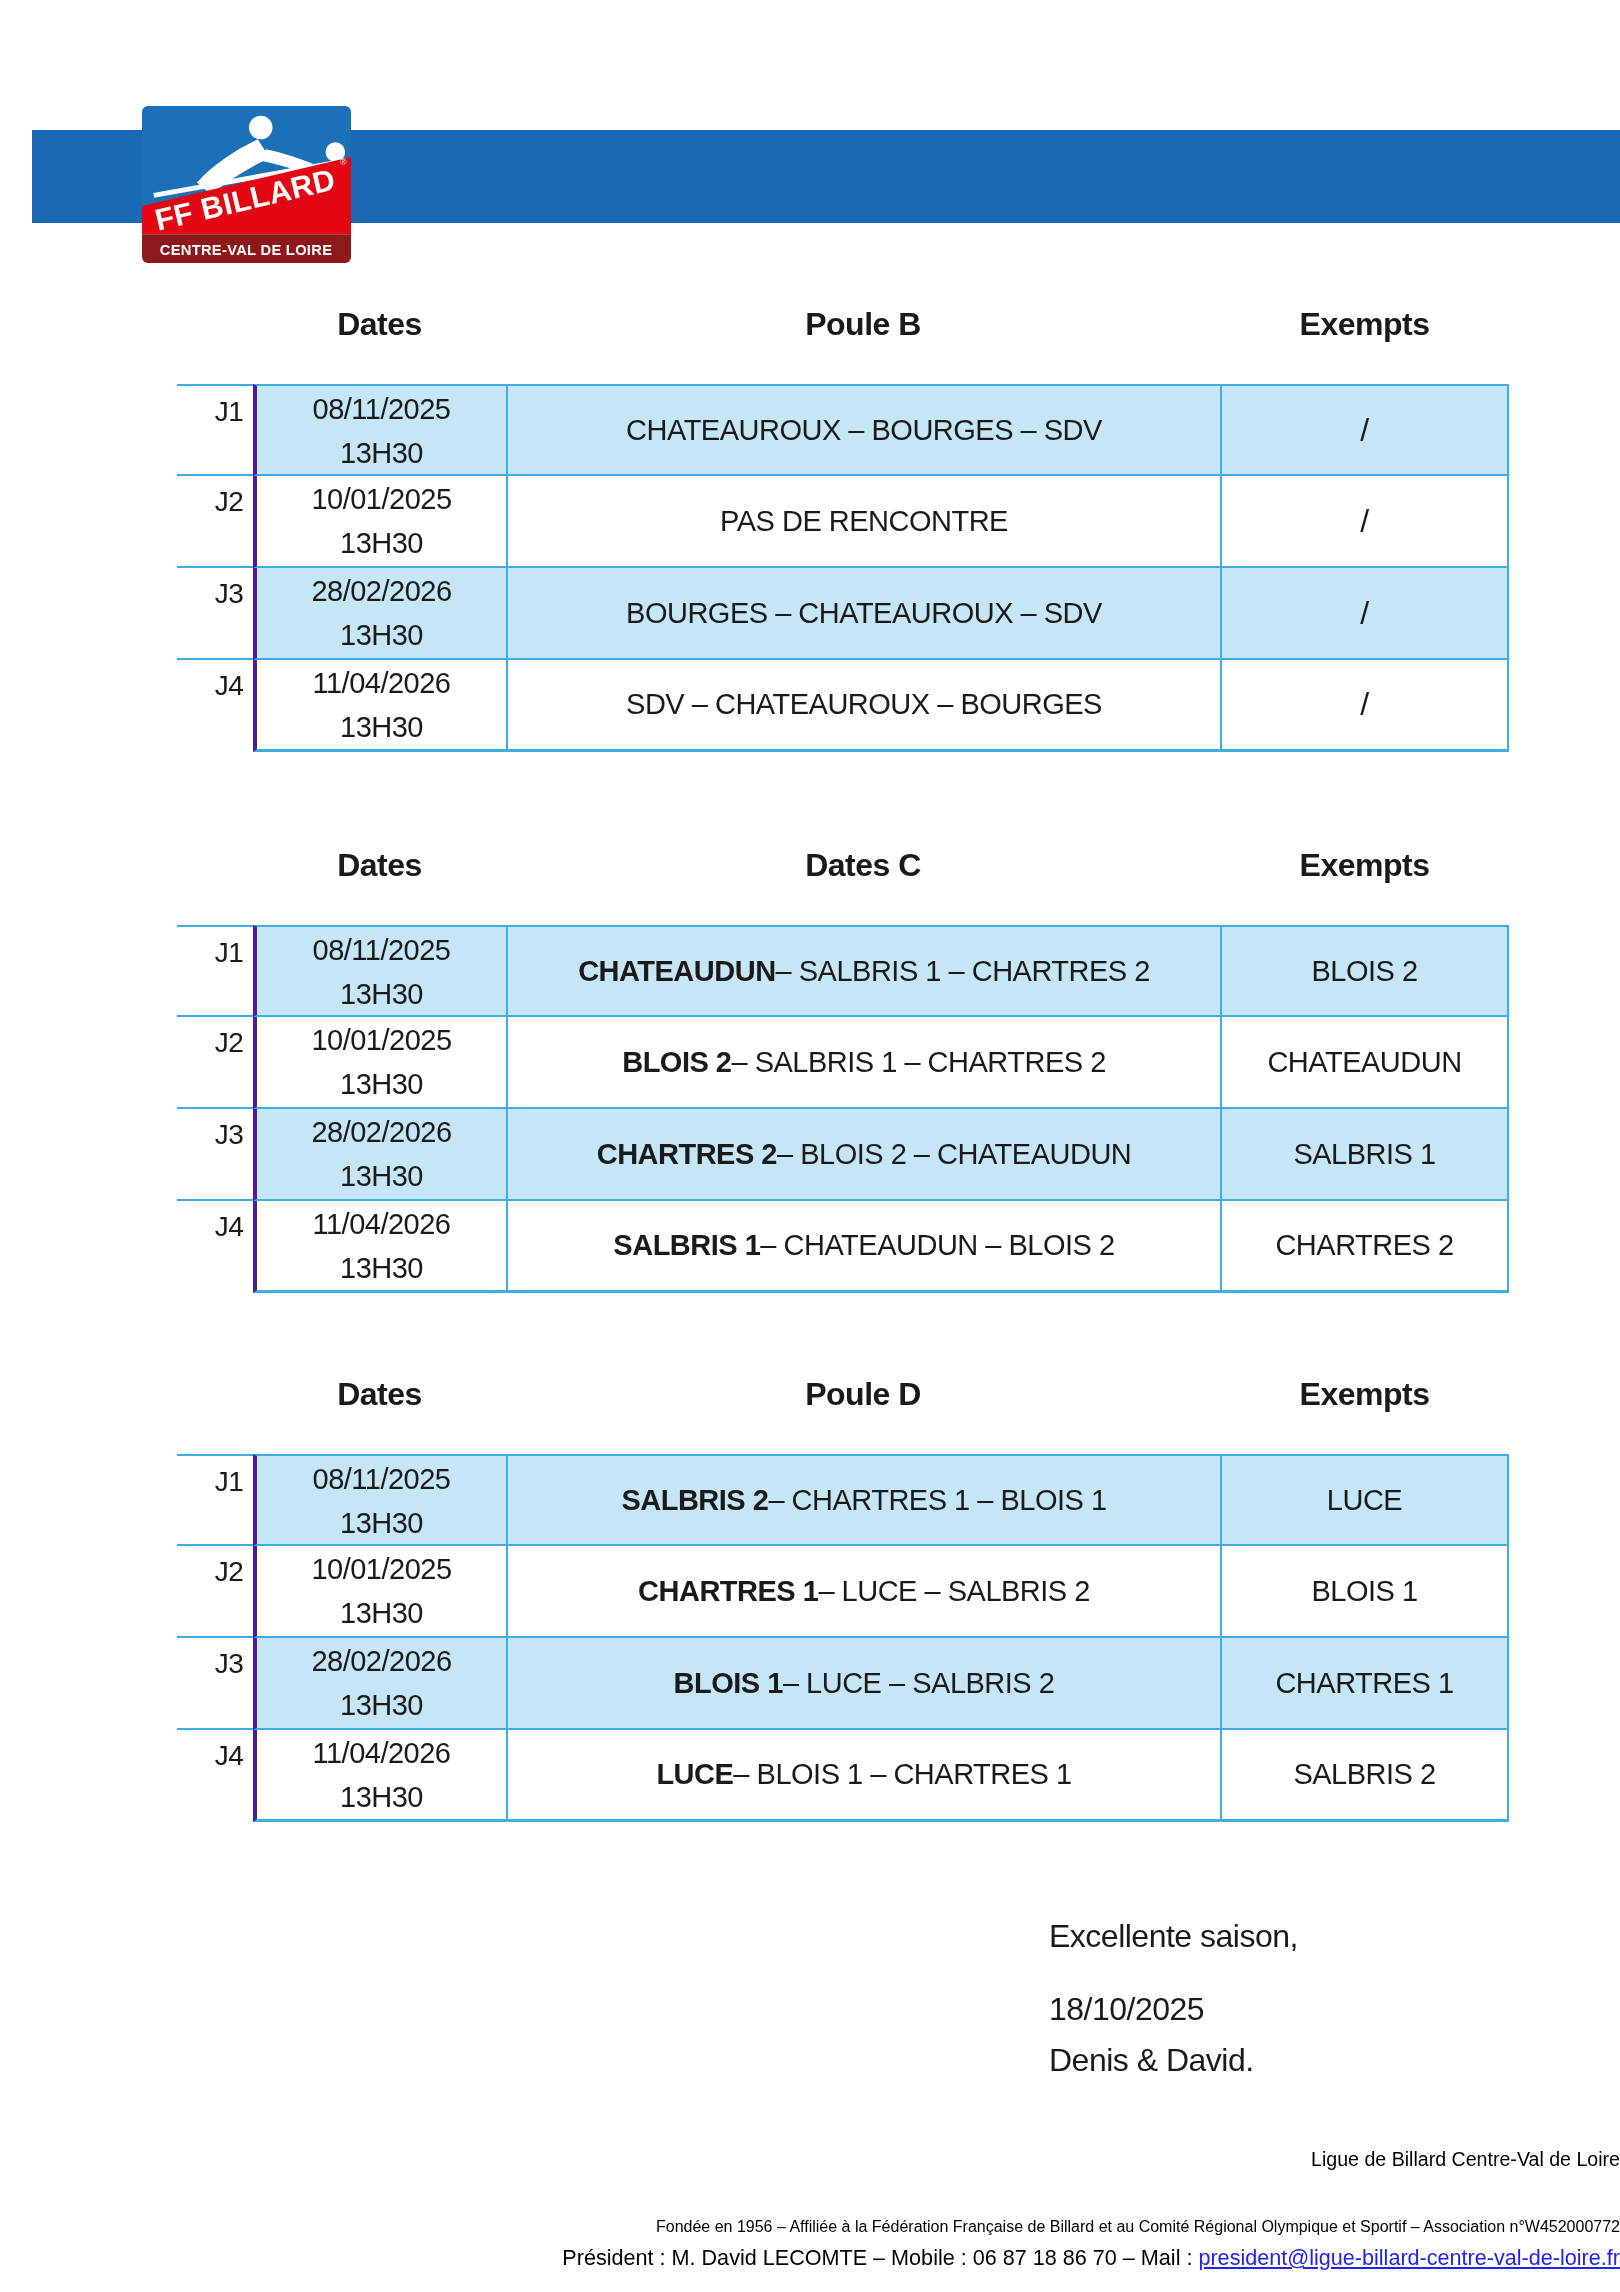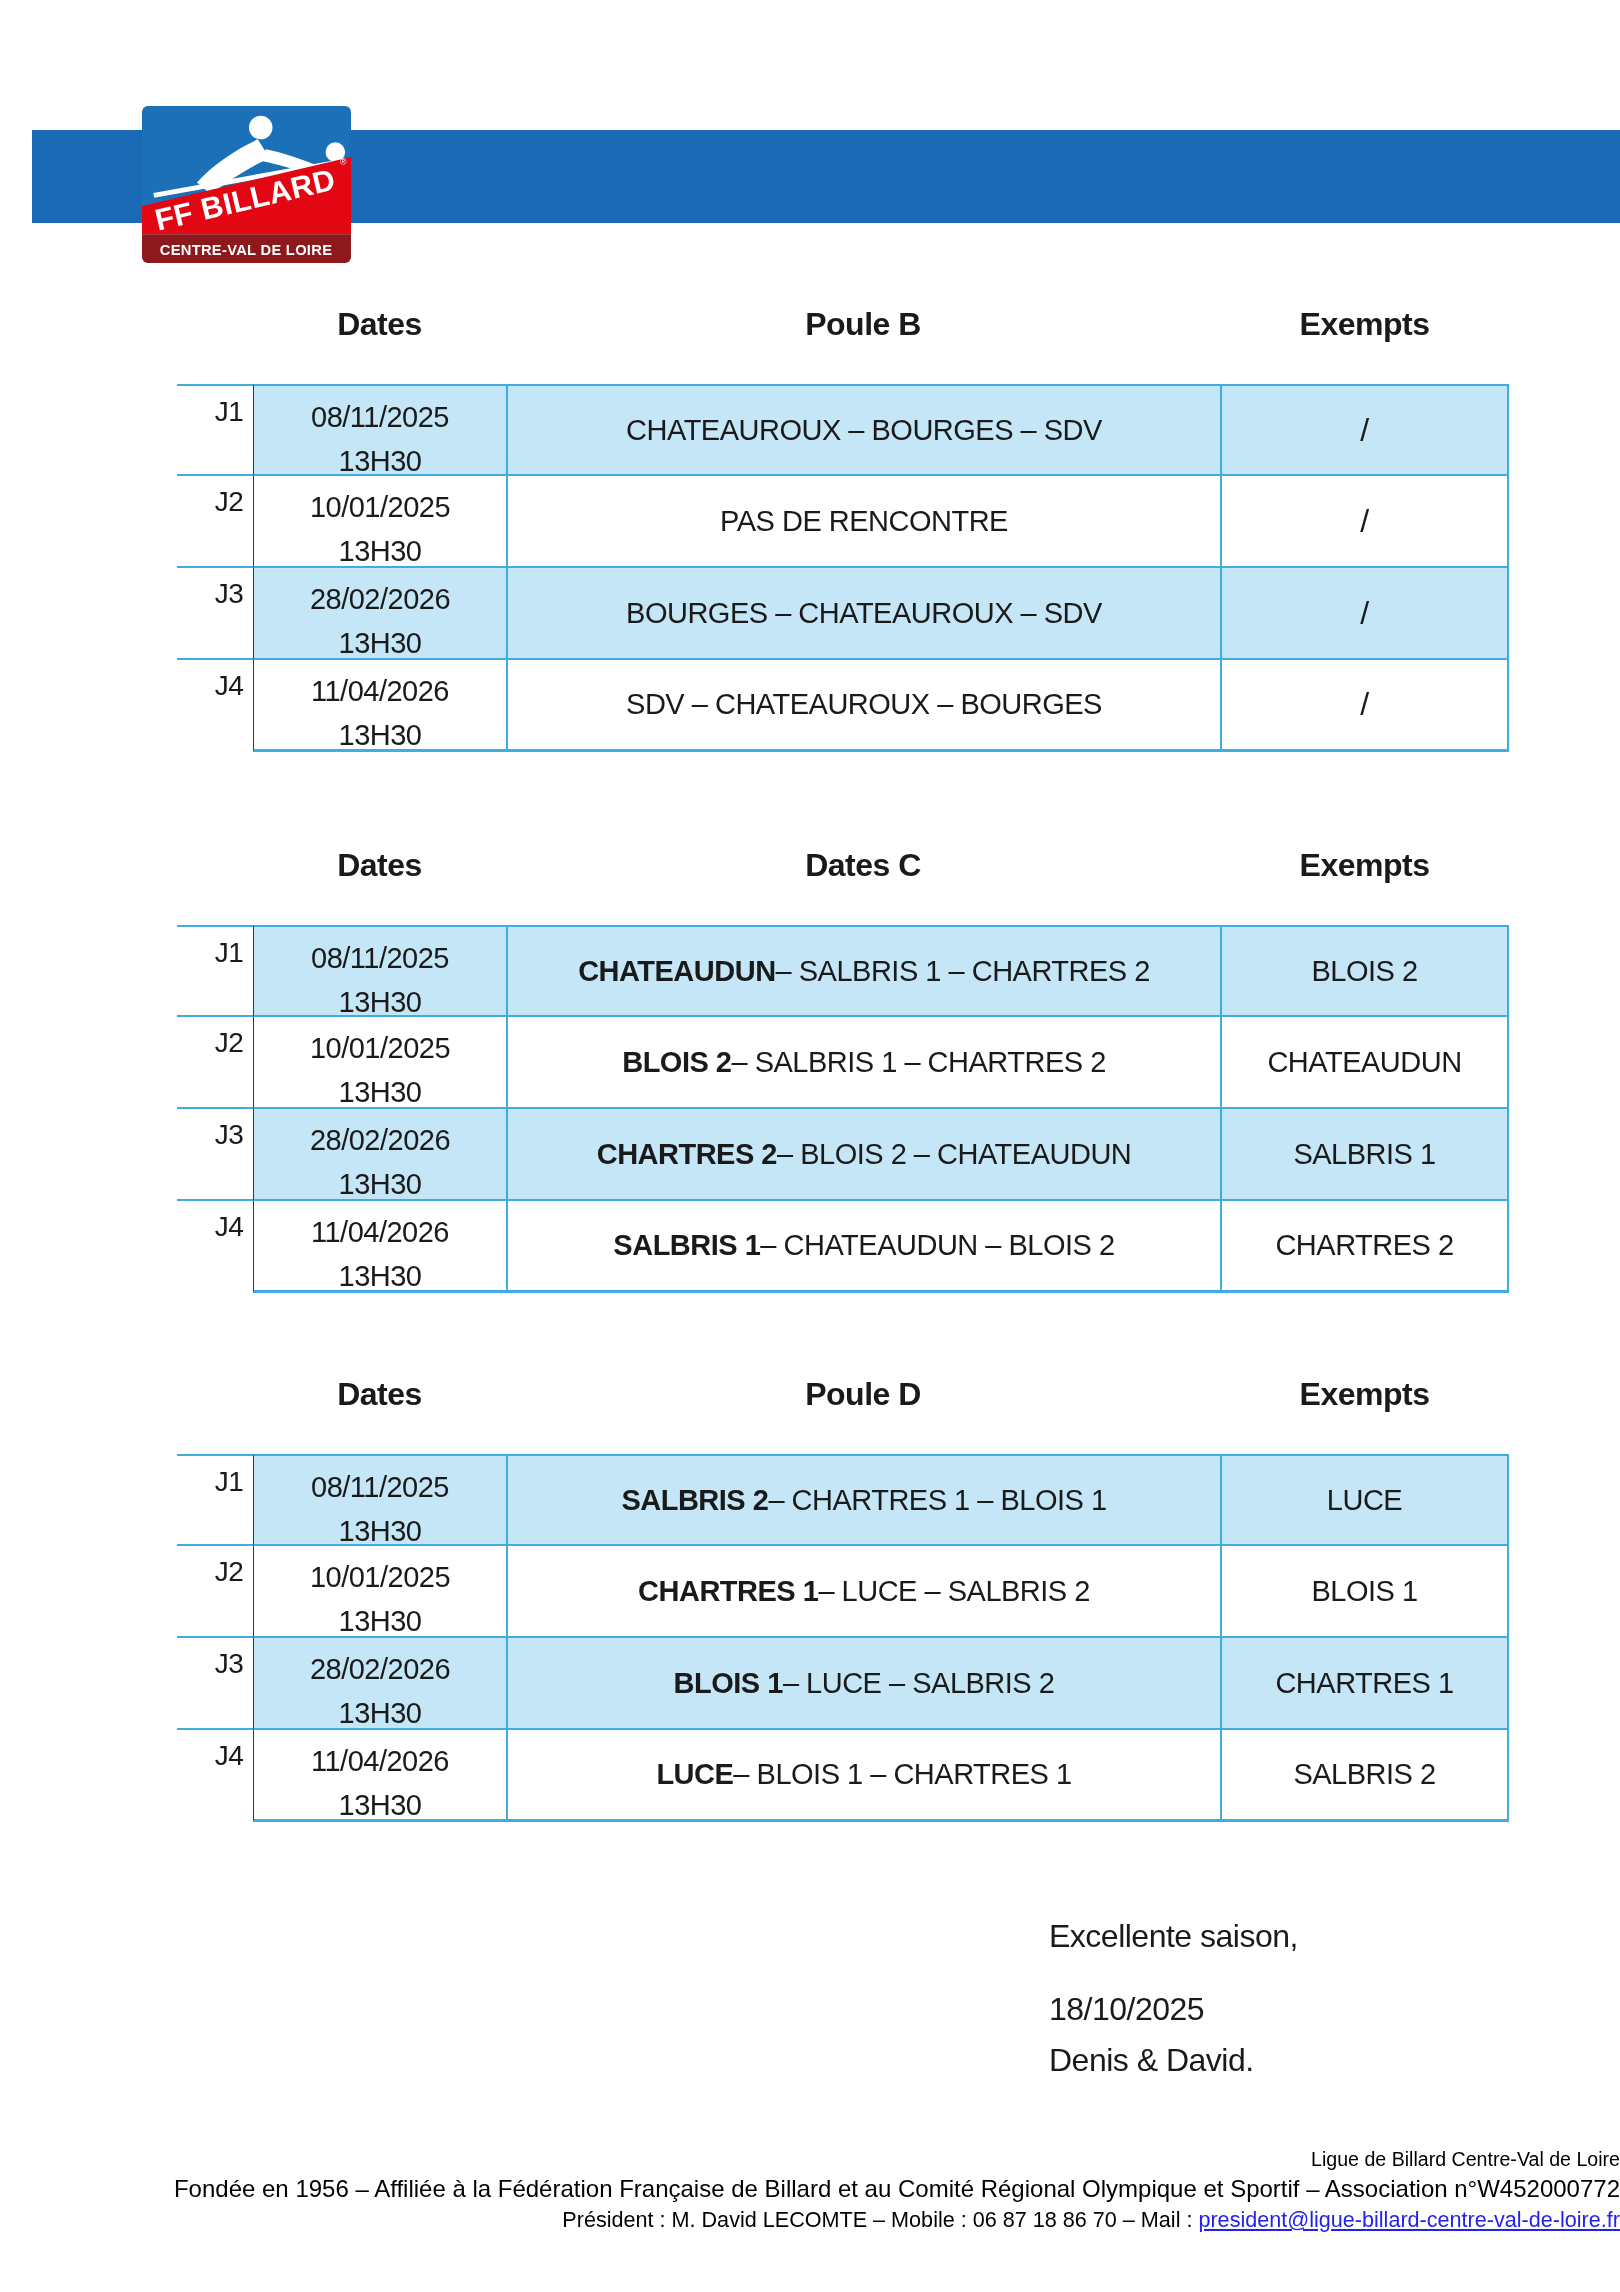--- a/index.html
+++ b/index.html
@@ -18,39 +18,39 @@
     display:grid;grid-template-columns:76px 253px 714px 289px;grid-auto-rows:92px;
     letter-spacing:-0.5px;
   }
   .pool-b{top:292px}.pool-c{top:833px}.pool-d{top:1362px}
   .hspacer{height:51px;}
   .hcell{height:51px;display:flex;align-items:flex-end;justify-content:center;
     font-size:32px;font-weight:700;padding-bottom:6.9px;}
   .jcell{display:flex;justify-content:flex-end;align-items:flex-start;
     padding:9.8px 9.8px 0 0;font-size:28px;font-weight:500;
     border-bottom:2.9px solid #41acdf;}
-  .dcell{border-left:1px solid #4c1d95;border-bottom:2.9px solid #41acdf;
-    text-align:center;font-size:29px;line-height:44px;padding-top:9px;}
+  .dcell{border-left:4px solid #4c1d95;border-bottom:2.9px solid #41acdf;
+    text-align:center;font-size:29px;line-height:44px;padding-top:1px;}
   .mcell{border-left:2px solid #41acdf;border-bottom:2.9px solid #41acdf;
     display:flex;align-items:center;justify-content:center;font-size:29px;}
   .ecell{border-left:2px solid #41acdf;border-right:2px solid #41acdf;border-bottom:2.9px solid #41acdf;
     display:flex;align-items:center;justify-content:center;font-size:29px;}
   .row1-top{border-top:2.9px solid #41acdf;}
   .rowlast{border-bottom:3.9px solid #41acdf;}
   .jlast{border-bottom:none;}
   .shaded{background:#c5e6f7;}
   .m-bold{font-weight:700;}
   .slash{font-size:32px;}
   
   .signature{position:absolute;left:1049px;top:1911px;font-size:32px;line-height:51px;letter-spacing:-0.5px;}
   .sig-gap{height:21.6px;}
   
   .footer{position:absolute;left:0;right:0;top:2145px;text-align:right;color:#000;}
   .f1{font-size:19.6px;line-height:29px;}
-  .f2{font-size:24px;line-height:30px;}
+  .f2{font-size:16px;line-height:30px;margin-top:38px;}
   .f3{font-size:21.6px;line-height:31px;padding-left:44px;}
   .email{color:#2222ee;text-decoration:underline;cursor:pointer;}
 </style>
 </head>
 <body>
 
 <div class="topbar"></div>
 
 <div class="logo">
   <svg width="209" height="157" viewBox="0 0 213 160" xmlns="http://www.w3.org/2000/svg">

